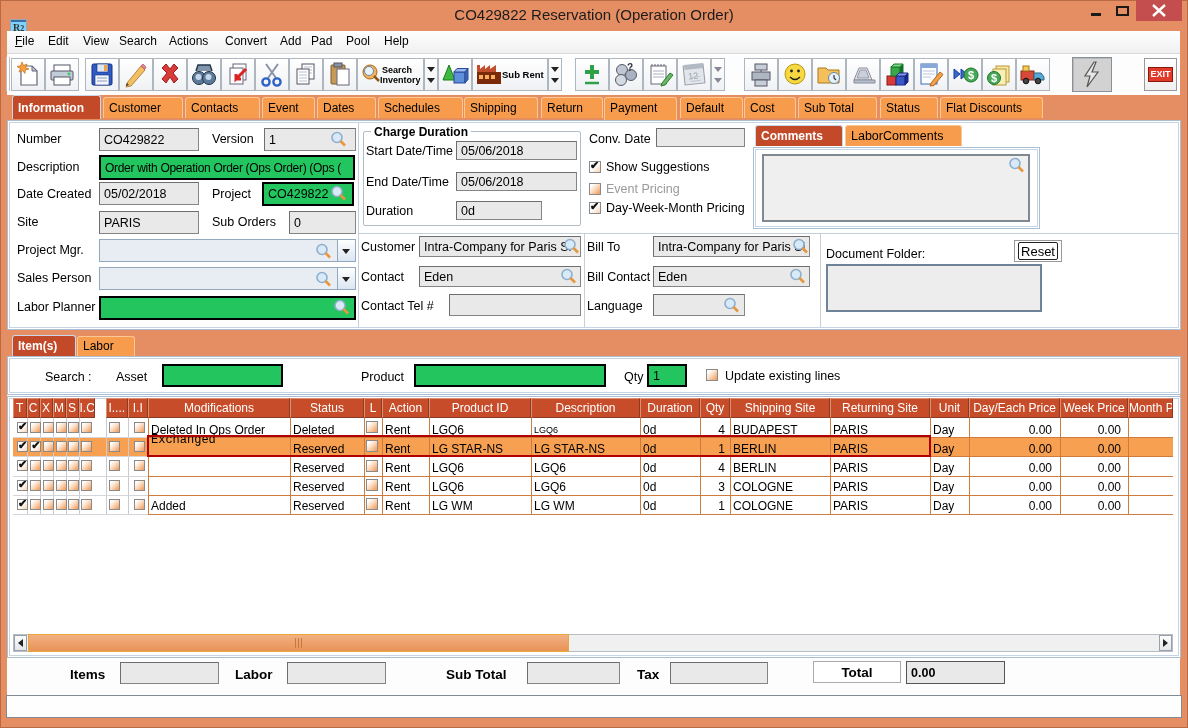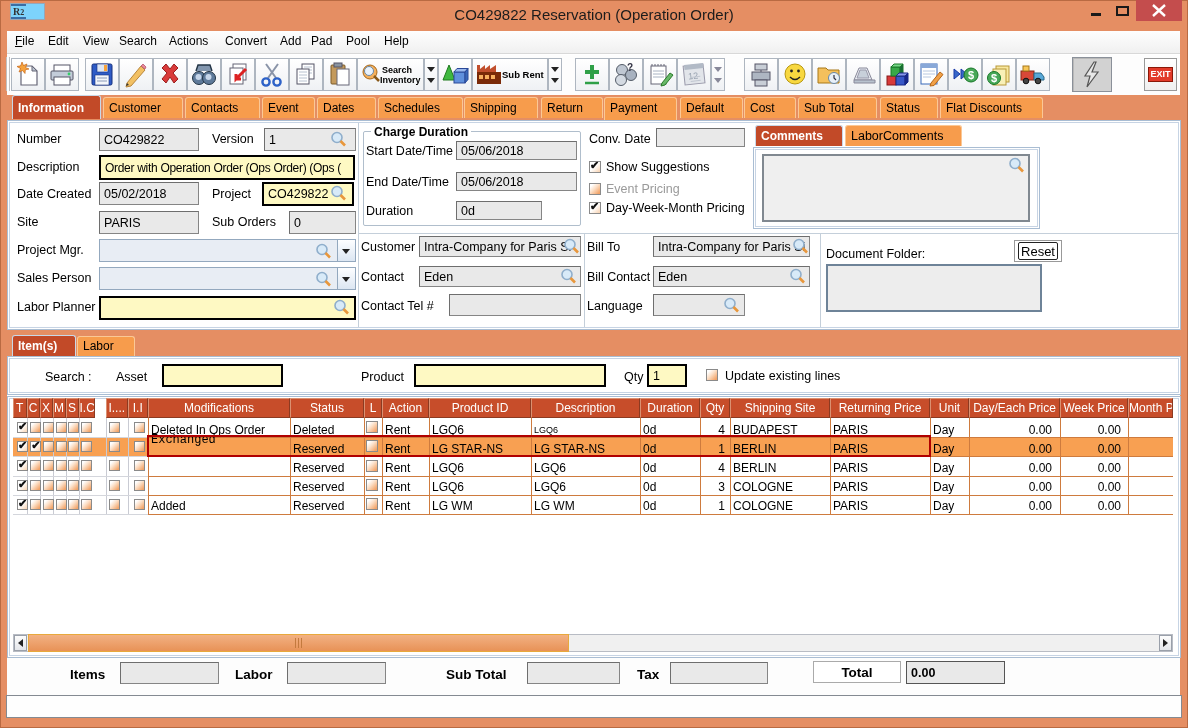--- a/index.html
+++ b/index.html
@@ -1,38 +1,38 @@
 <!DOCTYPE html>
 <html><head>
 <meta charset="utf-8">
 <style>
 * { margin:0; padding:0; box-sizing:border-box; }
 html,body { width:1188px; height:728px; overflow:hidden; }
 body { font-family:"Liberation Sans",sans-serif; background:#E58E63; position:relative; }
 .abs { position:absolute; }
 .lbl { position:absolute; font-size:12.5px; color:#000; white-space:nowrap; }
 .inp { position:absolute; background:#E9E9E9; border:1px solid #858585; border-top-color:#6e6e6e; border-left-color:#6e6e6e; font-size:12.5px; color:#000; padding-left:4px; display:flex; align-items:center; white-space:nowrap; overflow:hidden; }
-.inpw { position:absolute; background:#fef9c3; border:2px solid #000; font-size:12.5px; color:#000; padding-left:4px; display:flex; align-items:center; white-space:nowrap; overflow:hidden; }
+.inpw { position:absolute; background:#22c55e; border:2px solid #000; font-size:12.5px; color:#000; padding-left:4px; display:flex; align-items:center; white-space:nowrap; overflow:hidden; }
 .combo { position:absolute; background:#E8EDF4; border:1px solid #93A8BE; }
 .bluepanel { position:absolute; border:1px solid #A9BDD3; box-shadow:inset 0 0 0 1px #ffffff, inset 0 0 0 2px #C7D4E4; background:#fff; }
 .mag { position:absolute; width:16px; height:16px; }
 .cb { position:absolute; width:11px; height:11px; border:1px solid #8a8a8a; background:linear-gradient(135deg,#ffffff 15%,#FCE0C8 45%,#F2A469 90%); }
 .cbc { position:absolute; width:11px; height:11px; border:1px solid #8a8a8a; background:linear-gradient(135deg,#ffffff 45%,#F8D2B0 100%); }
 .cbc:after { content:"✔"; position:absolute; left:0px; top:-3px; font-size:11px; font-weight:bold; color:#111; }
 .tbtn { position:absolute; width:34px; height:33px; border:1px solid #AEB6C0; background:linear-gradient(180deg,#ffffff,#EFF1F4); }
 .tab { position:absolute; background:#F79C4C; border:1px solid #FBC896; border-bottom:none; border-radius:3px 3px 0 0; font-size:12px; color:#000; text-align:left; padding-left:5px; }
 .tabsel { position:absolute; background:#C24A28; border:1px solid #C8D8E8; border-bottom:none; border-radius:3px 3px 0 0; font-size:12px; font-weight:bold; color:#fff; text-align:left; padding-left:5px; }
 .hcell { position:absolute; background:#C74D2A; color:#fff; font-size:12px; text-align:center; border:1px solid; border-color:#DB9071 #8C3A21 #8C3A21 #DB9071; overflow:hidden; white-space:nowrap; }
 .tcell { position:absolute; font-size:12px; color:#000; padding:2px 3px 0 3px; white-space:nowrap; overflow:hidden; }
 </style>
 </head>
 <body>
 
 <div class="abs" style="left:0;top:0;width:1188px;height:728px;border:1px solid #B96A42;pointer-events:none;"></div>
-<div class="abs" style="left:10px;top:3px;width:35px;height:17px;background:#7dd3fc;border:1px solid #97A6B8;">
+<div class="abs" style="left:10px;top:19px;width:17px;height:17px;background:#7dd3fc;border:1px solid #97A6B8;">
   <div class="abs" style="left:0;top:0;width:15px;height:2px;background:#3A6EA5;"></div>
   <div class="abs" style="left:0;bottom:0;width:15px;height:2px;background:#3A6EA5;"></div>
   <div class="abs" style="left:2px;top:2px;font-size:10px;font-weight:bold;color:#333;font-family:'Liberation Serif',serif;">R<span style="font-size:8px;">2</span></div>
 </div>
 <div class="abs" style="left:0;top:6px;width:1188px;text-align:center;font-size:15px;color:#1c1c1c;">CO429822 Reservation (Operation Order)</div>
 <div class="abs" style="left:1091px;top:13px;width:10px;height:3px;background:#1a1a1a;"></div>
 <div class="abs" style="left:1116px;top:6px;width:13px;height:10px;border:2px solid #1a1a1a;"></div>
 <div class="abs" style="left:1136px;top:0;width:46px;height:21px;background:#C44D4D;">
   <svg width="46" height="21">
       <path d="M17 5 L29 16 M29 5 L17 16" stroke="#fff" stroke-width="2.4"></path>
@@ -392,21 +392,21 @@
 <div class="hcell" style="left:127.5px;top:398px;width:20.5px;height:20px;line-height:18px;">I.I</div>
 <div class="hcell" style="left:148px;top:398px;width:142px;height:20px;line-height:18px;">Modifications</div>
 <div class="hcell" style="left:290px;top:398px;width:74px;height:20px;line-height:18px;">Status</div>
 <div class="hcell" style="left:364px;top:398px;width:18px;height:20px;line-height:18px;">L</div>
 <div class="hcell" style="left:382px;top:398px;width:47px;height:20px;line-height:18px;">Action</div>
 <div class="hcell" style="left:429px;top:398px;width:102px;height:20px;line-height:18px;">Product ID</div>
 <div class="hcell" style="left:531px;top:398px;width:109px;height:20px;line-height:18px;">Description</div>
 <div class="hcell" style="left:640px;top:398px;width:60px;height:20px;line-height:18px;">Duration</div>
 <div class="hcell" style="left:700px;top:398px;width:30px;height:20px;line-height:18px;">Qty</div>
 <div class="hcell" style="left:730px;top:398px;width:100px;height:20px;line-height:18px;">Shipping Site</div>
-<div class="hcell" style="left:830px;top:398px;width:100px;height:20px;line-height:18px;">Returning Price</div>
+<div class="hcell" style="left:830px;top:398px;width:100px;height:20px;line-height:18px;">Returning Site</div>
 <div class="hcell" style="left:930px;top:398px;width:39px;height:20px;line-height:18px;">Unit</div>
 <div class="hcell" style="left:969px;top:398px;width:91px;height:20px;line-height:18px;">Day/Each Price</div>
 <div class="hcell" style="left:1060px;top:398px;width:68px;height:20px;line-height:18px;">Week Price</div>
 <div class="hcell" style="left:1128px;top:398px;width:45px;height:20px;line-height:18px;">Month P</div>
 <div class="abs" style="left:13px;top:418px;width:1160px;height:96px;background:#fff;"></div>
 <div class="abs" style="left:13px;top:437px;width:1160px;height:20px;background:#F8A052;"></div>
 <div class="abs" style="left:26.5px;top:418px;width:1px;height:96px;background:#C9CBD3;"></div>
 <div class="abs" style="left:39.5px;top:418px;width:1px;height:96px;background:#C9CBD3;"></div>
 <div class="abs" style="left:52.5px;top:418px;width:1px;height:96px;background:#C9CBD3;"></div>
 <div class="abs" style="left:65.5px;top:418px;width:1px;height:96px;background:#C9CBD3;"></div>

